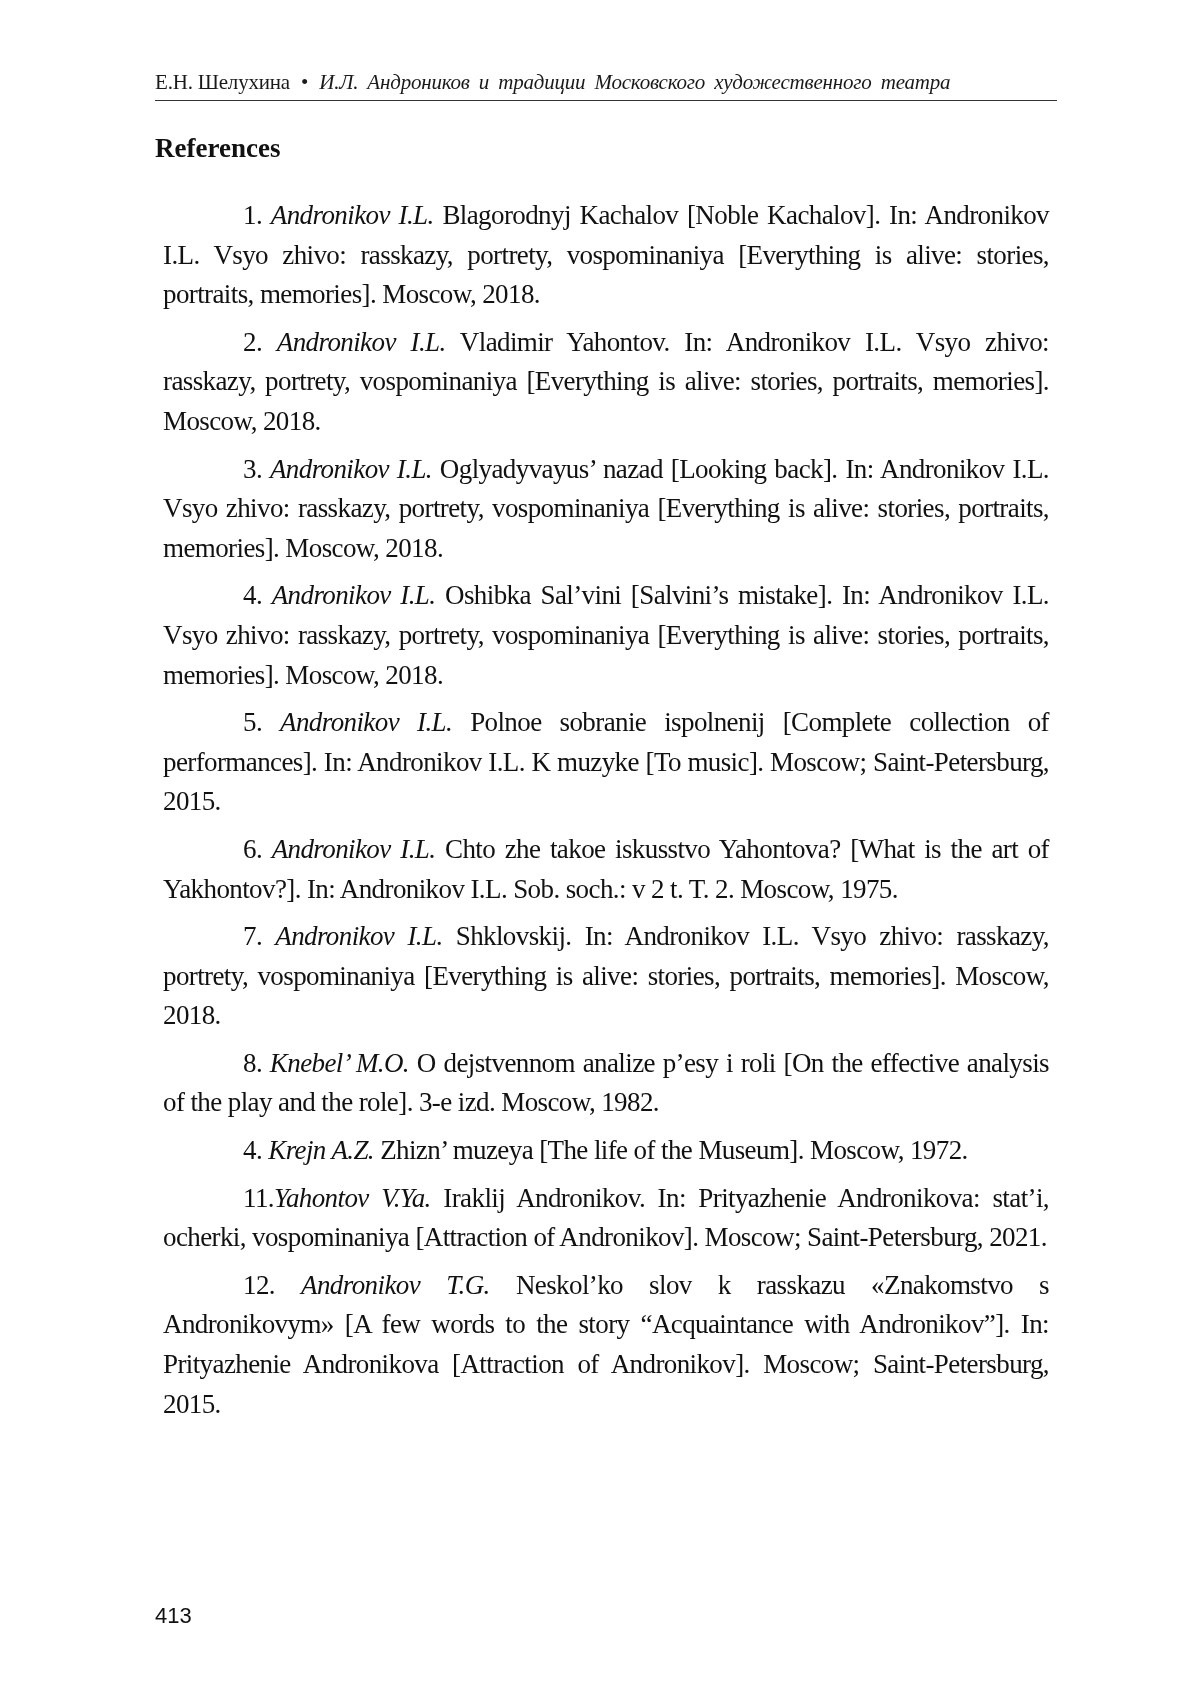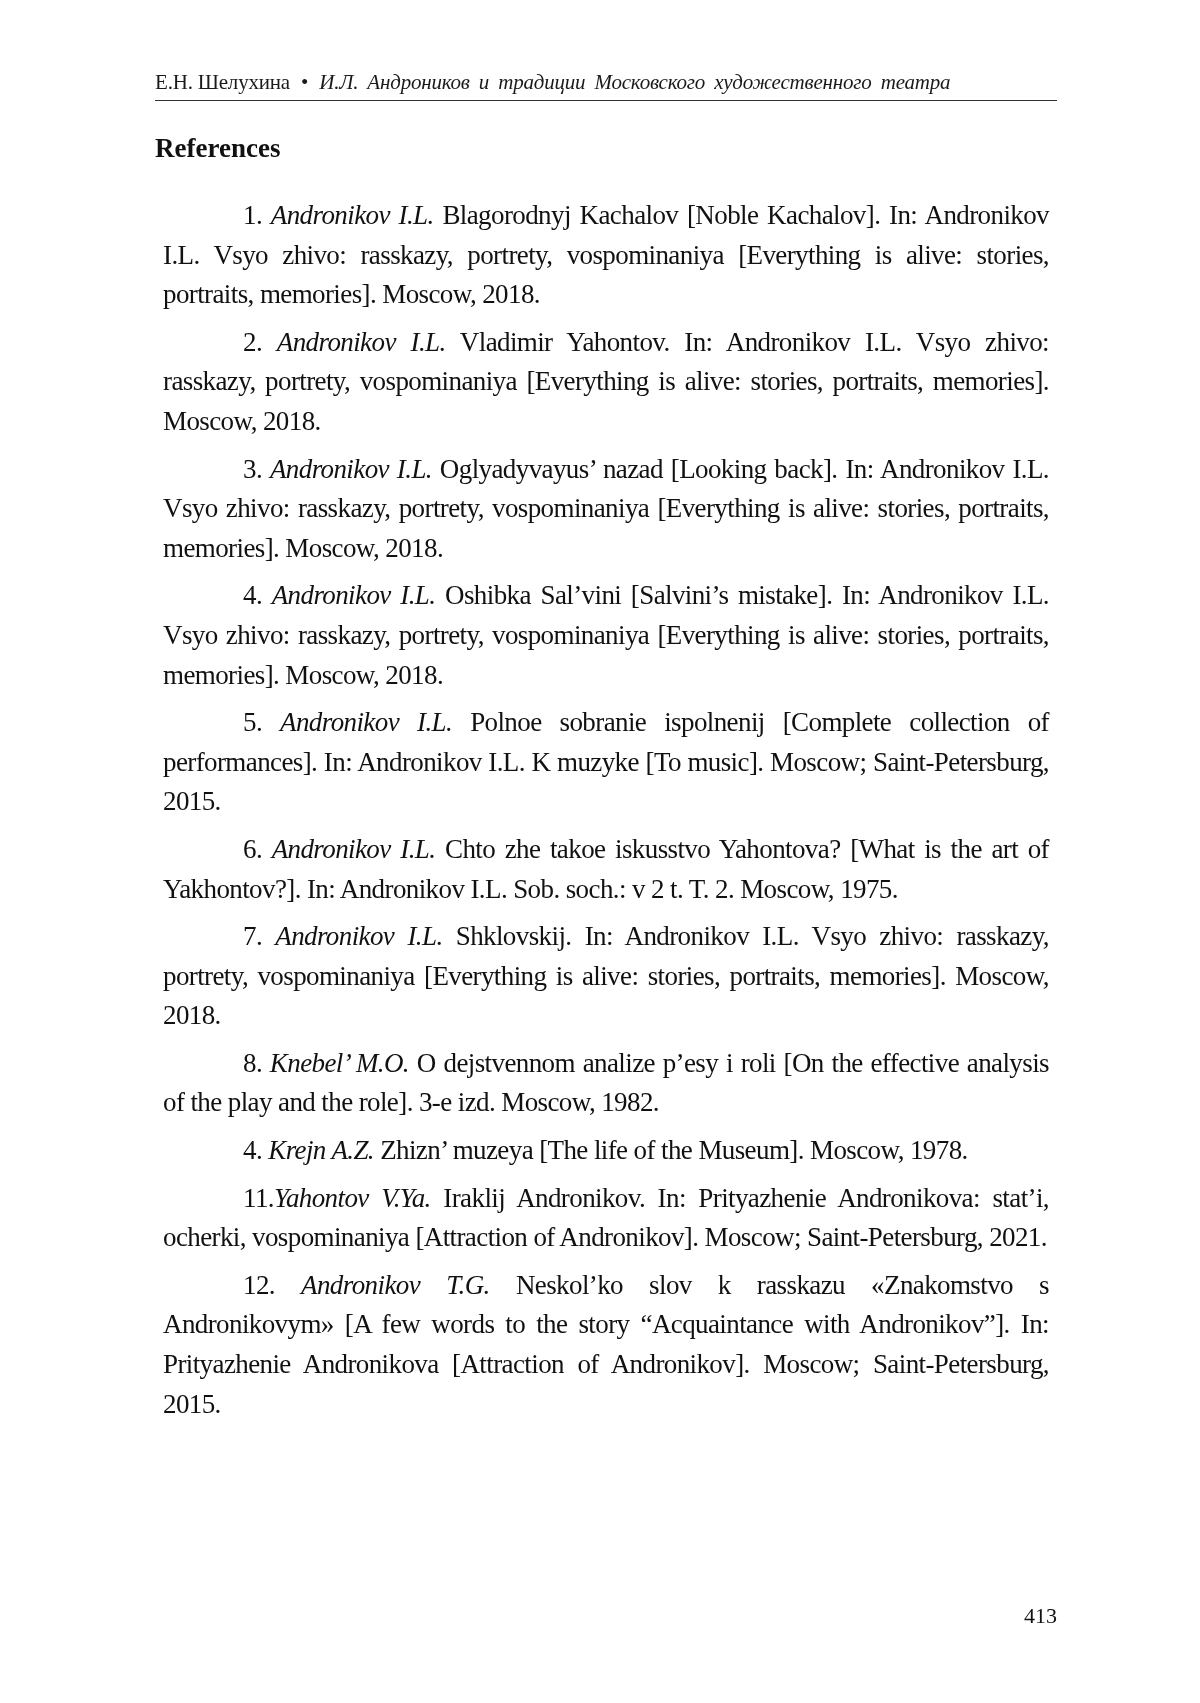--- a/index.html
+++ b/index.html
@@ -66,22 +66,22 @@
       margin: 8px;
       text-align: justify;
       text-indent: 80px;
     }
     .ref .auth { font-style: italic; }
     .page-number {
       position: absolute;
       top: 1602px;
       left: 0;
       width: 902px;
-      text-align: right;
-      font-family: Liberation Serif, serif;
+      text-align: left;
+      font-family: Liberation Sans, sans-serif;
       font-size: 22px;
       line-height: 28px;
       color: #111111;
     }
   </style>
 </head>
 <body>
 
 <div class="page">
 
@@ -96,19 +96,19 @@
 
   <div class="refs">
     <p class="ref"><span>1.</span> <span class="auth">Andronikov I.L.</span><span> Blagorodnyj Kachalov [Noble Kachalov]. In: Andronikov I.L. Vsyo zhivo: rasskazy, portrety, vospominaniya [Everything is alive: stories, portraits, memories]. Moscow, 2018.</span></p>
     <p class="ref"><span>2.</span> <span class="auth">Andronikov I.L.</span><span> Vladimir Yahontov. In: Andronikov I.L. Vsyo zhivo: rasskazy, portrety, vospominaniya [Everything is alive: stories, portraits, memories]. Moscow, 2018.</span></p>
     <p class="ref"><span>3.</span> <span class="auth">Andronikov I.L.</span><span> Oglyadyvayus’ nazad [Looking back]. In: Andronikov I.L. Vsyo zhivo: rasskazy, portrety, vospominaniya [Everything is alive: stories, portraits, memories]. Moscow, 2018.</span></p>
     <p class="ref"><span>4.</span> <span class="auth">Andronikov I.L.</span><span> Oshibka Sal’vini [Salvini’s mistake]. In: Andronikov I.L. Vsyo zhivo: rasskazy, portrety, vospominaniya [Everything is alive: stories, portraits, memories]. Moscow, 2018.</span></p>
     <p class="ref"><span>5.</span> <span class="auth">Andronikov I.L.</span><span> Polnoe sobranie ispolnenij [Complete collection of performances]. In: Andronikov I.L. K muzyke [To music]. Moscow; Saint-Petersburg, 2015.</span></p>
     <p class="ref"><span>6.</span> <span class="auth">Andronikov I.L.</span><span> Chto zhe takoe iskusstvo Yahontova? [What is the art of Yakhontov?]. In: Andronikov I.L. Sob. soch.: v 2 t. T. 2. Moscow, 1975.</span></p>
     <p class="ref"><span>7.</span> <span class="auth">Andronikov I.L.</span><span> Shklovskij. In: Andronikov I.L. Vsyo zhivo: rasskazy, portrety, vospominaniya [Everything is alive: stories, portraits, memories]. Moscow, 2018.</span></p>
     <p class="ref"><span>8.</span> <span class="auth">Knebel’ M.O.</span><span> O dejstvennom analize p’esy i roli [On the effective analysis of the play and the role]. 3-e izd. Moscow, 1982.</span></p>
-    <p class="ref"><span>4.</span> <span class="auth">Krejn A.Z.</span><span> Zhizn’ muzeya [The life of the Museum]. Moscow, 1978.</span></p>
+    <p class="ref"><span>4.</span> <span class="auth">Krejn A.Z.</span><span> Zhizn’ muzeya [The life of the Museum]. Moscow, 1972.</span></p>
     <p class="ref"><span>11.</span><span class="auth">Yahontov V.Ya.</span><span> Iraklij Andronikov. In: Prityazhenie Andronikova: stat’i, ocherki, vospominaniya [Attraction of Andronikov]. Moscow; Saint-Petersburg, 2021.</span></p>
     <p class="ref"><span>12.</span> <span class="auth">Andronikov T.G.</span><span> Neskol’ko slov k rasskazu «Znakomstvo s Andronikovym» [A few words to the story “Acquaintance with Andronikov”]. In: Prityazhenie Andronikova [Attraction of Andronikov]. Moscow; Saint-Petersburg, 2015.</span></p>
   </div>
 
   <div class="page-number">413</div>
 </div>
 
 </body></html>

